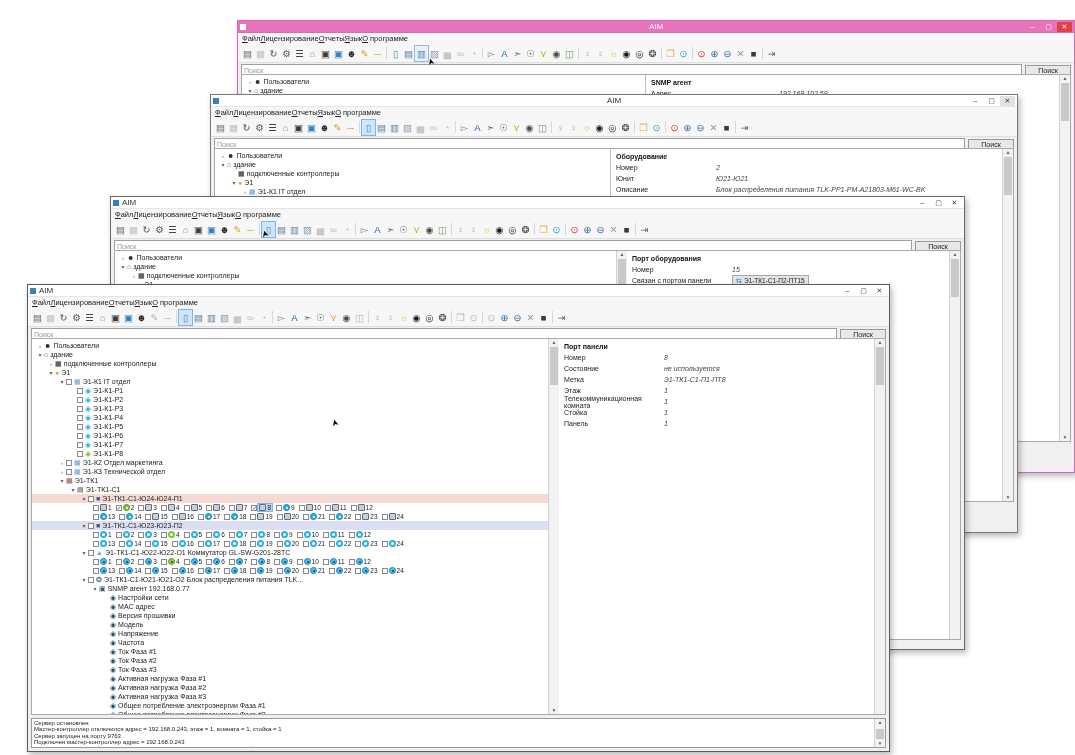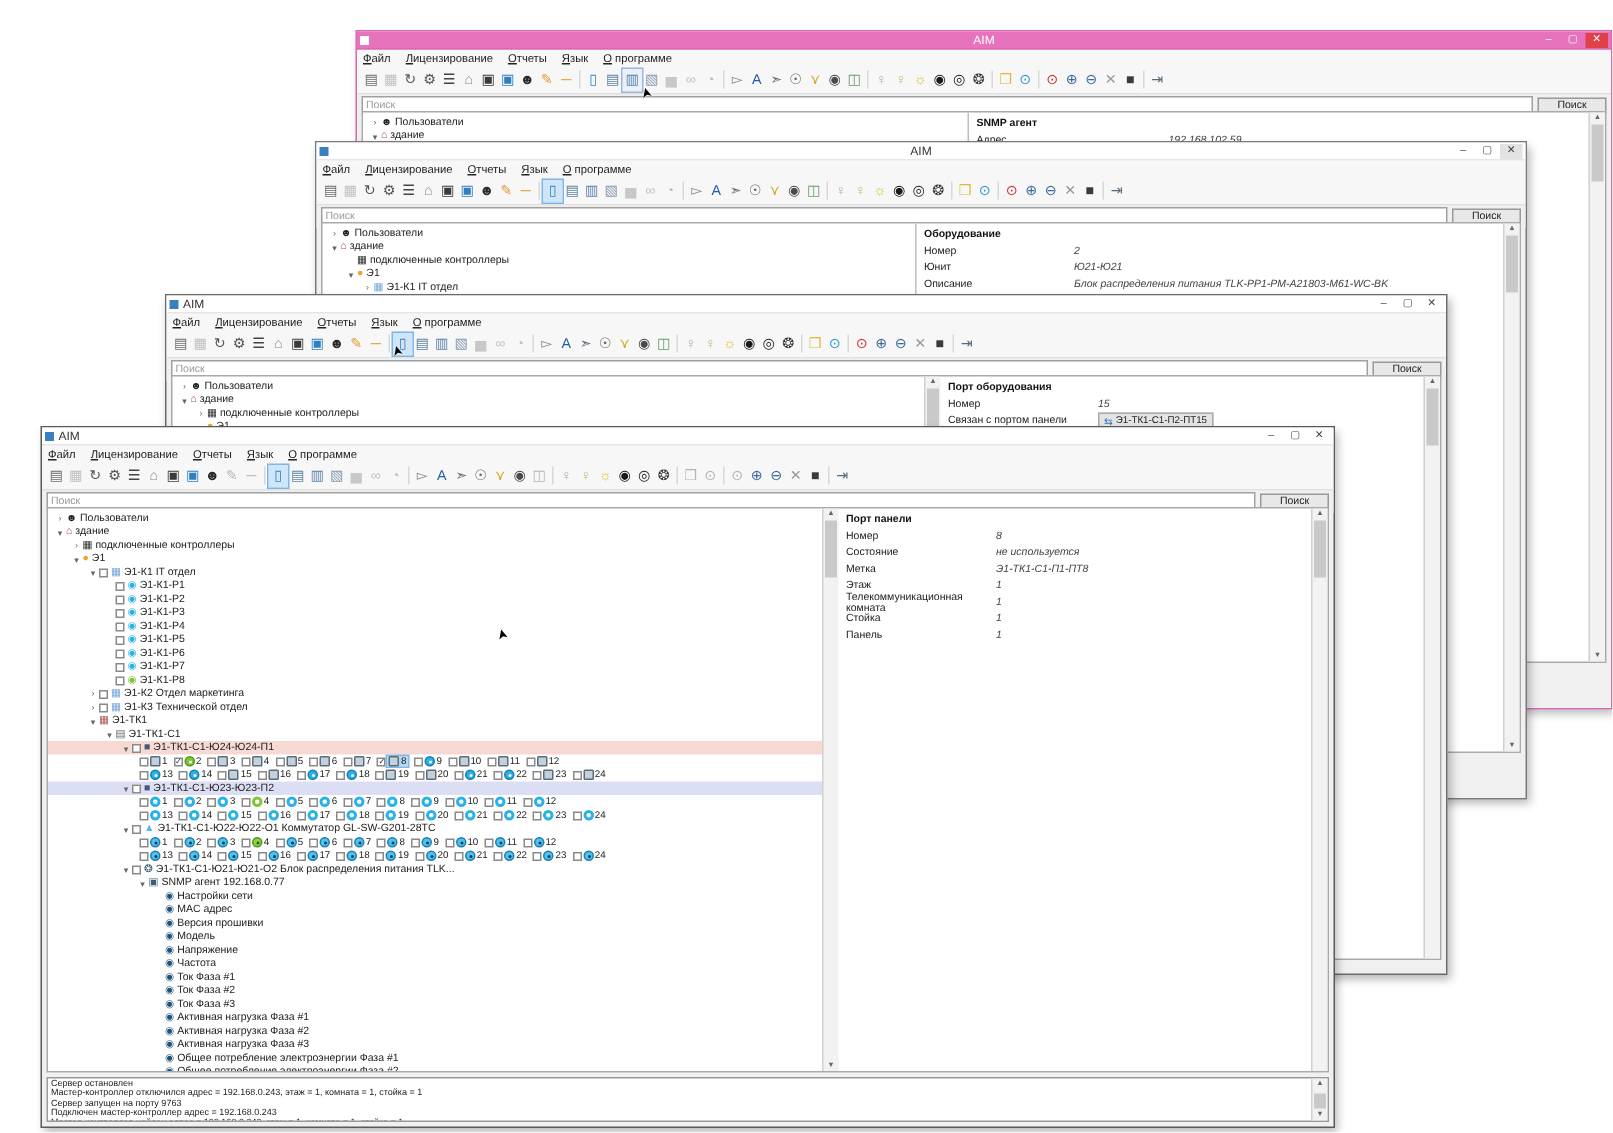--- a/index.html
+++ b/index.html
@@ -18,21 +18,21 @@
   .appico{width:6px;height:6px;background:#3a7fc0;margin-right:3px;flex:none;}
   .pink .appico{background:#fff;}
   .title{white-space:nowrap;}
   .title.center{position:absolute;left:0;right:0;text-align:center;}
   .winbtns{margin-left:auto;display:flex;gap:1px;z-index:1;}
   .wbtn{width:15px;height:10px;font-size:7px;line-height:10px;text-align:center;color:#444;}
   .pink .wbtn{color:#fff;}
   .pink .wbtn.close{background:#e04048;}
   #win2 .wbtn.close{background:#e2e2e2;}
 
-  .menubar{display:flex;gap:10px;padding:0 4px;font-size:7.5px;align-items:center;height:11px;
+  .menubar{display:flex;gap:0;padding:0 4px;font-size:7.5px;align-items:center;height:11px;
            color:#222;background:#f7f7f7;}
   .menuitem{white-space:nowrap;}
   .toolbar{display:flex;align-items:center;height:18px;padding:0 3px;background:#f7f7f7;
            border-bottom:1px solid #e0e0e0;position:relative;}
   .tbico{width:13px;height:15px;line-height:15px;text-align:center;font-size:9.5px;flex:none;}
   .tbico.hl{background:#cfe6f9;outline:1px solid #7fb6e8;}
   .tbico.hoverbox{background:#e8f1fa;outline:1px solid #9ab8d8;}
   .tbsep{width:1px;height:12px;background:#d8d8d8;margin:0 2px;flex:none;}
   .searchrow{display:flex;gap:3px;padding:1px 3px;height:13px;background:#f0f0f0;align-items:center;}
   .searchinput{flex:1;height:11px;font-size:7px;padding:0 2px;border:1px solid #a0a0a0;

